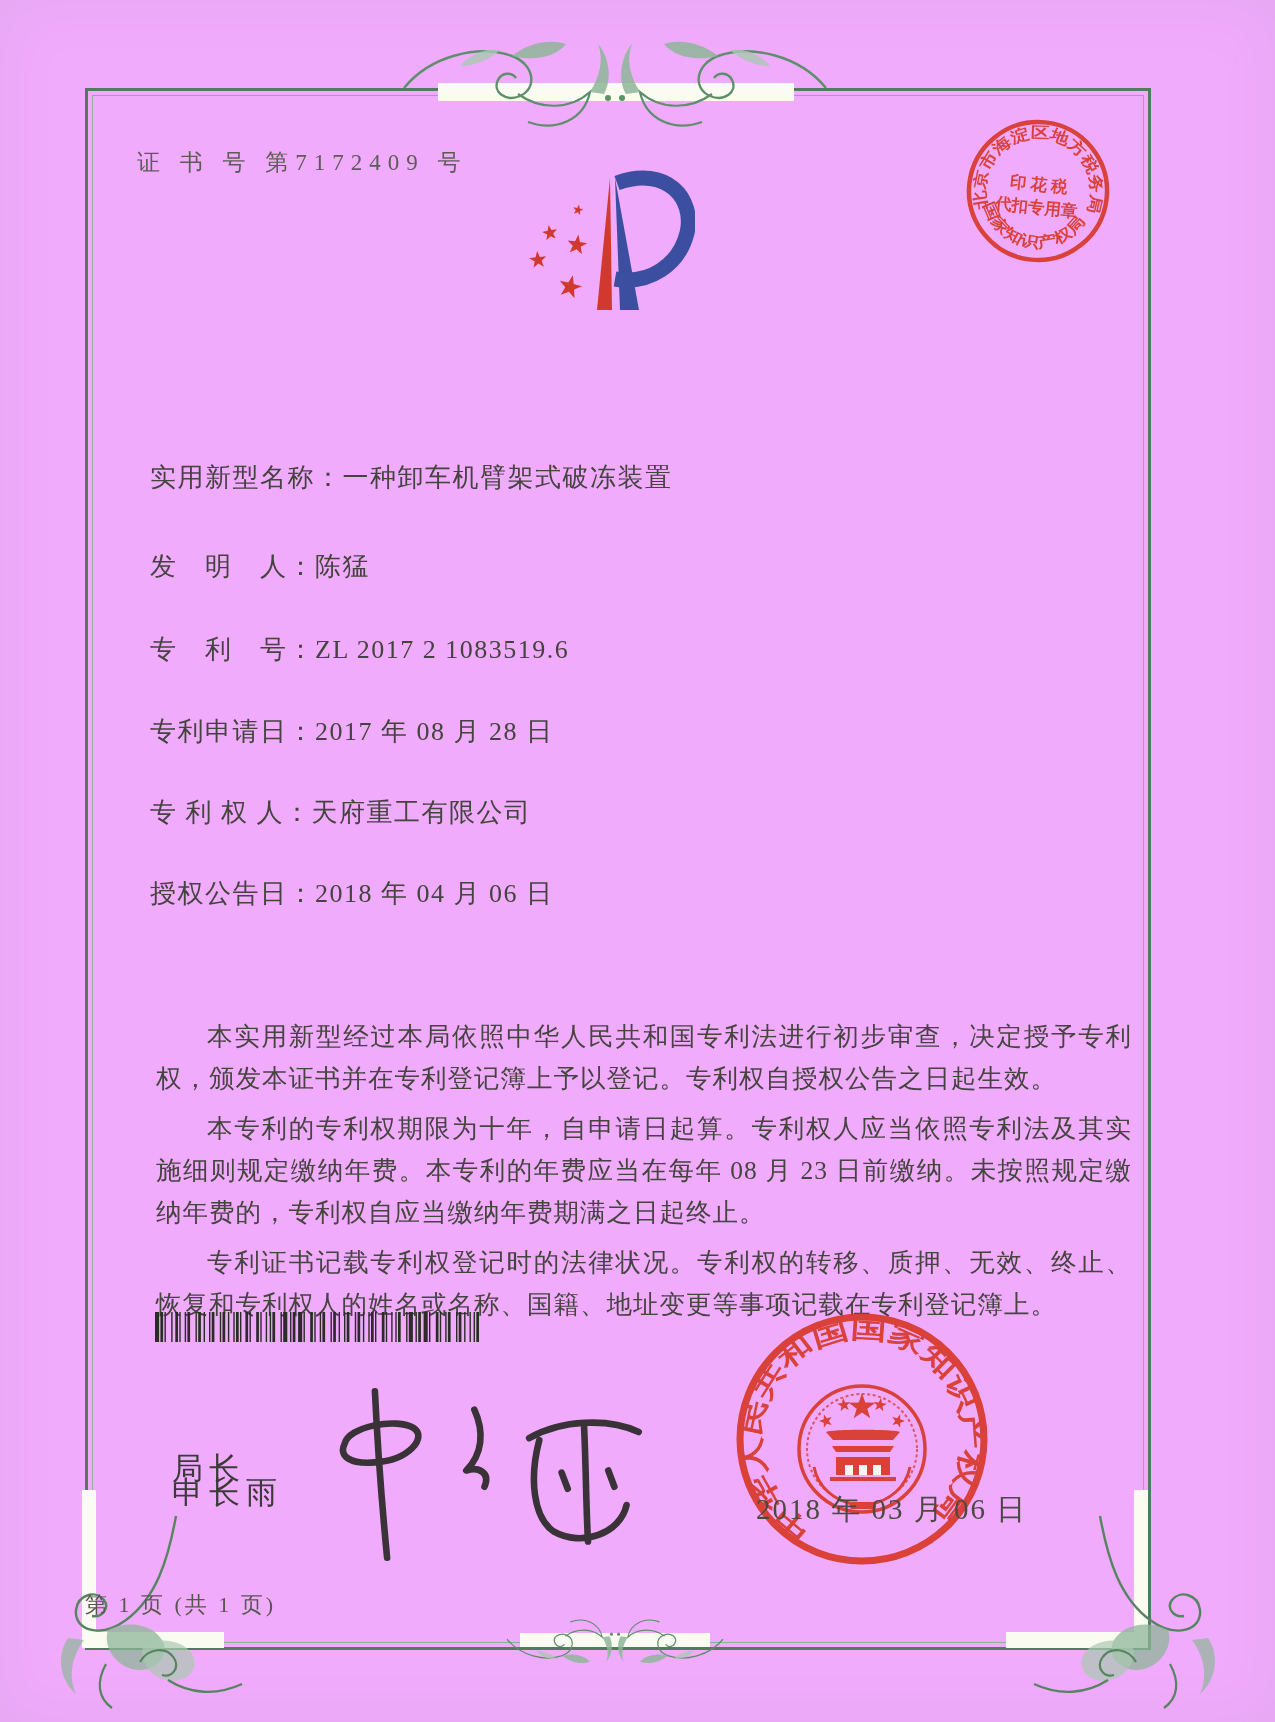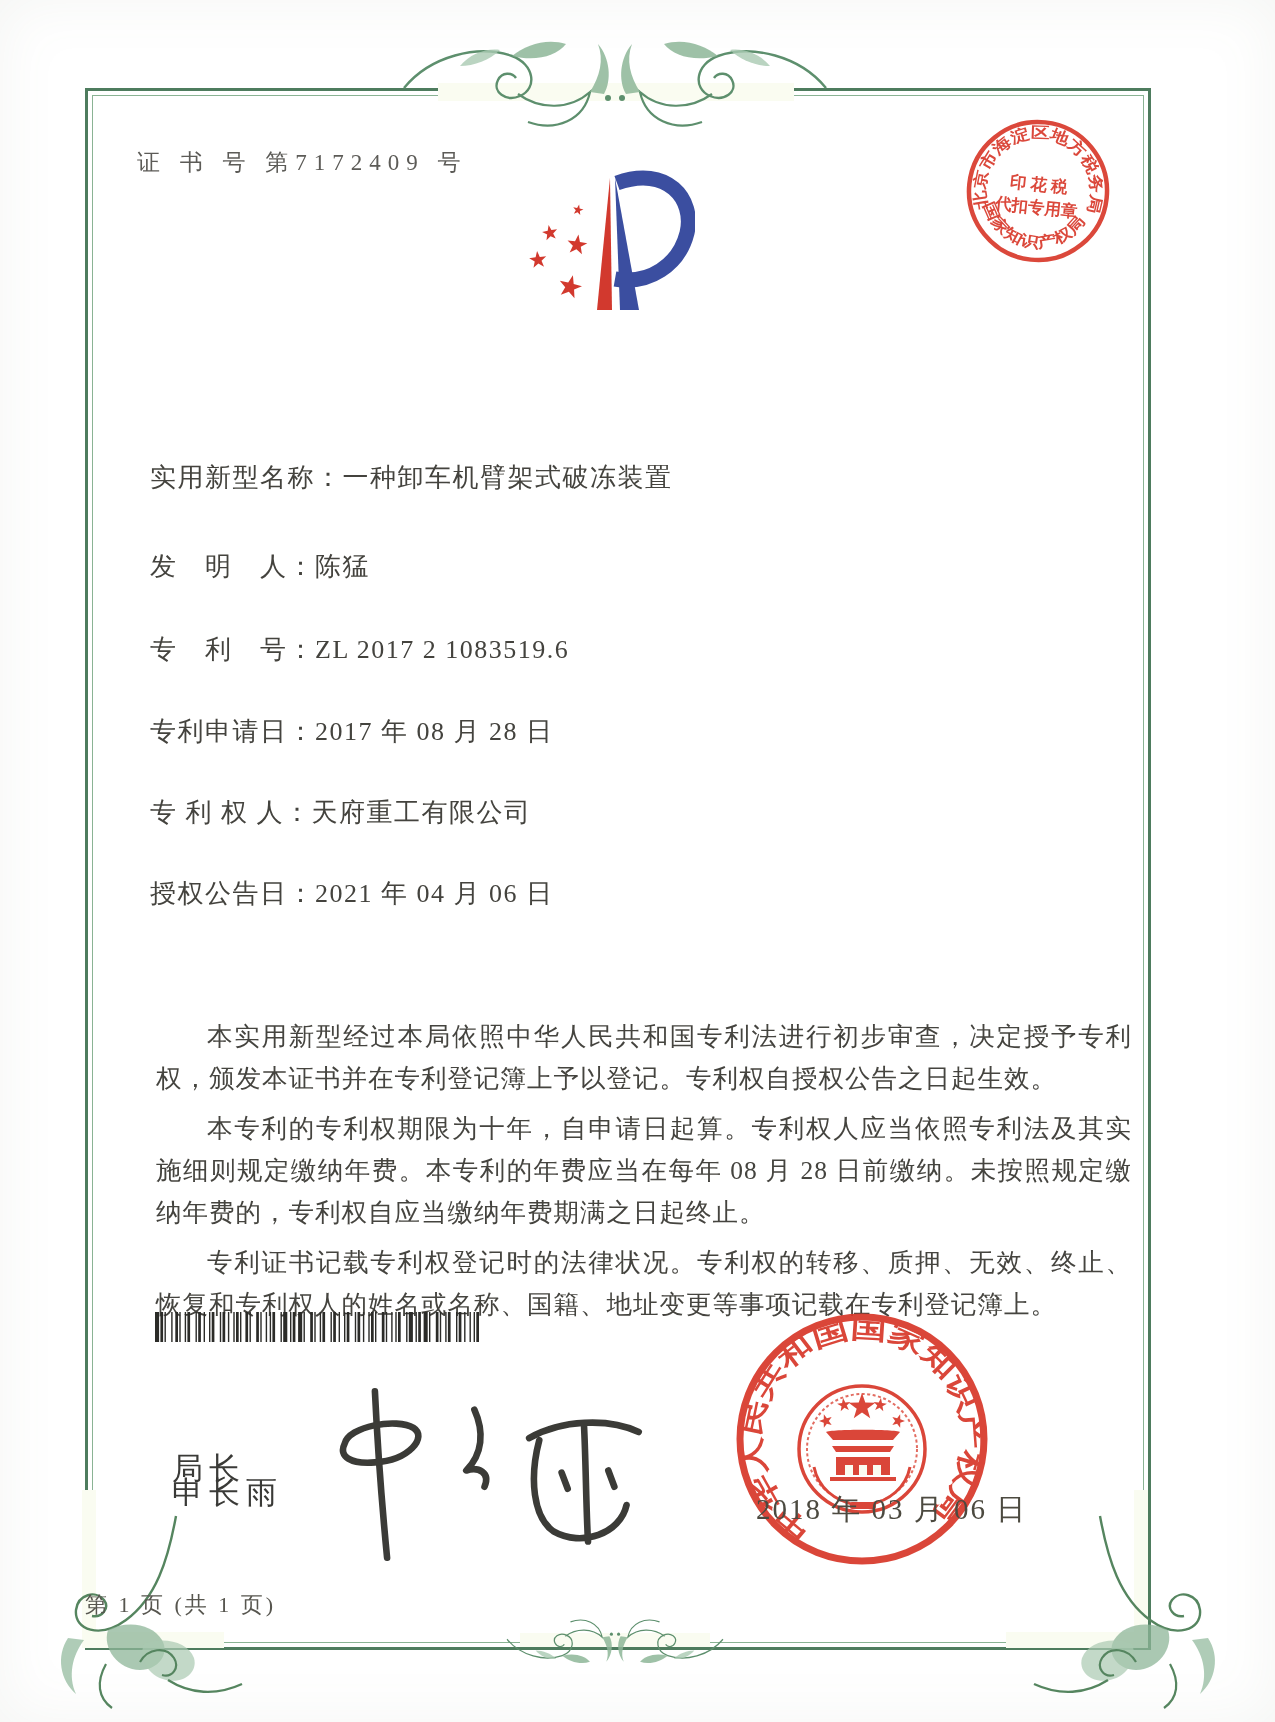--- a/index.html
+++ b/index.html
@@ -1,18 +1,18 @@
 <!DOCTYPE html>
 <html><head>
 <meta charset="utf-8">
 <style>
   html,body{margin:0;padding:0;background:#e8e8e2;}
   .page{
     position:relative; width:1275px; height:1722px; margin:0 auto;
-    background:#ffffff;
+    background:#f0abfc;
     font-family:"Liberation Serif","DejaVu Serif",serif;
     color:#403f3b; overflow:hidden;
     box-shadow:inset 0 0 60px rgba(120,130,100,0.08);
   }
   .abs{position:absolute;}
   
   .frame{left:85px; top:88px; width:1060px; height:1556px; border:3px solid #4e7c5e;}
   .frame-inner{position:absolute; left:4px; top:4px; right:4px; bottom:4px; border:1px solid #8ab394;}
   .mask{background:#fafcf1;}
   .cert-no{left:137px; top:147px; font-size:23px; letter-spacing:7px; color:#5c5b57;}
@@ -120,25 +120,25 @@
       </text>
     </g>
   </svg>
 
 
   <div class="abs field" style="top:460px">实用新型名称：一种卸车机臂架式破冻装置</div>
   <div class="abs field" style="top:549px">发　明　人：陈猛</div>
   <div class="abs field" style="top:632px">专　利　号：ZL 2017 2 1083519.6</div>
   <div class="abs field" style="top:714px">专利申请日：2017 年 08 月 28 日</div>
   <div class="abs field" style="top:795px">专 利 权 人：天府重工有限公司</div>
-  <div class="abs field" style="top:876px">授权公告日：2021 年 04 月 06 日</div>
+  <div class="abs field" style="top:876px">授权公告日：2018 年 04 月 06 日</div>
 
   <div class="abs paras">
     <p>本实用新型经过本局依照中华人民共和国专利法进行初步审查，决定授予专利权，颁发本证书并在专利登记簿上予以登记。专利权自授权公告之日起生效。</p>
-    <p>本专利的专利权期限为十年，自申请日起算。专利权人应当依照专利法及其实施细则规定缴纳年费。本专利的年费应当在每年 08 月 28 日前缴纳。未按照规定缴纳年费的，专利权自应当缴纳年费期满之日起终止。</p>
+    <p>本专利的专利权期限为十年，自申请日起算。专利权人应当依照专利法及其实施细则规定缴纳年费。本专利的年费应当在每年 08 月 23 日前缴纳。未按照规定缴纳年费的，专利权自应当缴纳年费期满之日起终止。</p>
     <p>专利证书记载专利权登记时的法律状况。专利权的转移、质押、无效、终止、恢复和专利权人的姓名或名称、国籍、地址变更等事项记载在专利登记簿上。</p>
   </div>
 
   <svg class="abs" style="left:155px;top:1312px" width="330" height="30" viewBox="0 0 330 30">
     <g fill="#2b2b28">
         <rect x="0.0" y="0" width="4.1" height="30"></rect>
         <rect x="5.4" y="0" width="2.7" height="30"></rect>
         <rect x="9.5" y="0" width="1.4" height="30"></rect>
         <rect x="16.2" y="0" width="1.4" height="30"></rect>
         <rect x="20.3" y="0" width="2.7" height="30"></rect>

